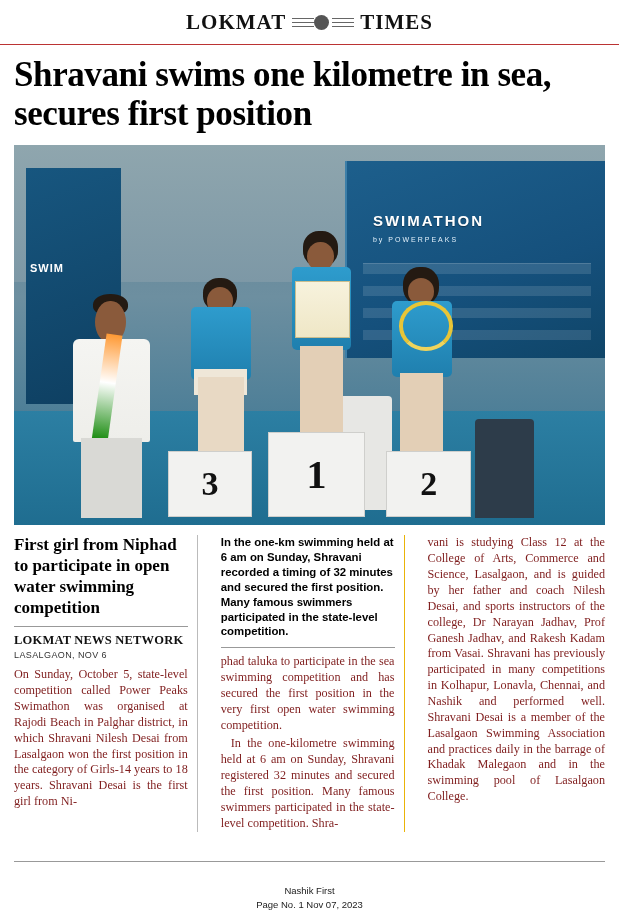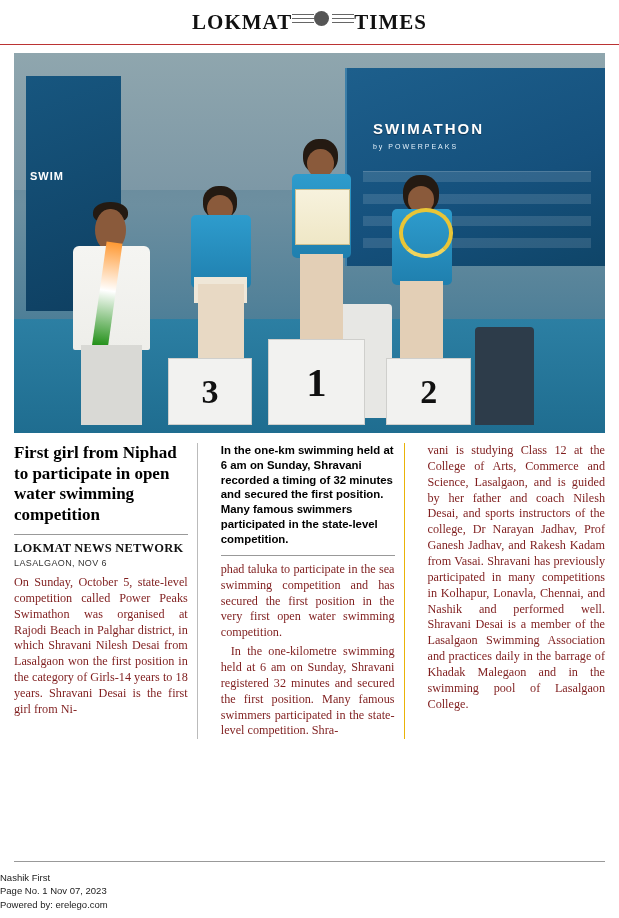--- a/index.html
+++ b/index.html
@@ -25,20 +25,22 @@
   
   .masthead {
     height: 44px;
     display: flex;
     align-items: center;
     justify-content: center;
     border-bottom: 1px solid #b33;
   }
   .masthead-inner {
     display: flex;
+    align-items: center;
+    gap: 6px;
   }
   .mast-word {
     font-family: "Liberation Serif", serif;
     font-weight: bold;
     font-size: 21px;
     letter-spacing: 1px;
     color: #111;
   }
   .mast-emblem {
     width: 62px;
@@ -268,21 +270,21 @@
     line-height: 1.30;
     text-align: left;
     margin: 0 0 7px 0;
     color: #000;
   }
 
   
   .footer {
     position: absolute;
     left: 0; right: 0; bottom: 6px;
-    text-align: left;
+    text-align: center;
     font-family: "Liberation Sans", sans-serif;
     font-size: 9.5px;
     color: #222;
     line-height: 1.45;
   }
   .footer .line { display: block; }
   .footer-rule {
     position: absolute;
     left: 14px; right: 14px; bottom: 56px;
     border-top: 1px solid #999;
@@ -302,20 +304,23 @@
         <span class="ray l" style="top:12px;"></span>
         <span class="sun"></span>
         <span class="ray r" style="top:4px;"></span>
         <span class="ray r" style="top:8px;"></span>
         <span class="ray r" style="top:12px;"></span>
       </span>
       <span class="mast-word">TIMES</span>
     </div>
   </div>
 
+  <div class="headline-wrap">
+    <h1 class="headline">Shravani swims one kilometre in sea, secures first position</h1>
+  </div>
 
   <div class="photo">
     <div class="ph-sky"></div>
 
     <div class="ph-left-banner">
       <span class="lt">SWIM</span>
     </div>
 
     <div class="ph-banner">
       <span class="bt">SWIMATHON</span>
@@ -386,16 +391,15 @@
       <p class="body-text">vani is studying Class 12 at the College of Arts, Commerce and Science, Lasalgaon, and is guided by her father and coach Nilesh Desai, and sports instructors of the college, Dr Narayan Jadhav, Prof Ganesh Jadhav, and Rakesh Kadam from Vasai. Shravani has previously participated in many competitions in Kolhapur, Lonavla, Chennai, and Nashik and performed well. Shravani Desai is a member of the Lasalgaon Swimming Association and practices daily in the barrage of Khadak Malegaon and in the swimming pool of Lasalgaon College.</p>
     </div>
 
   </div>
 
   <div class="footer-rule"></div>
 
   <div class="footer">
     <span class="line">Nashik First</span>
     <span class="line">Page No. 1   Nov 07, 2023</span>
-    <span class="line">Powered by: erelego.com</span>
   </div>
 
 </div>
 
 </body></html>

